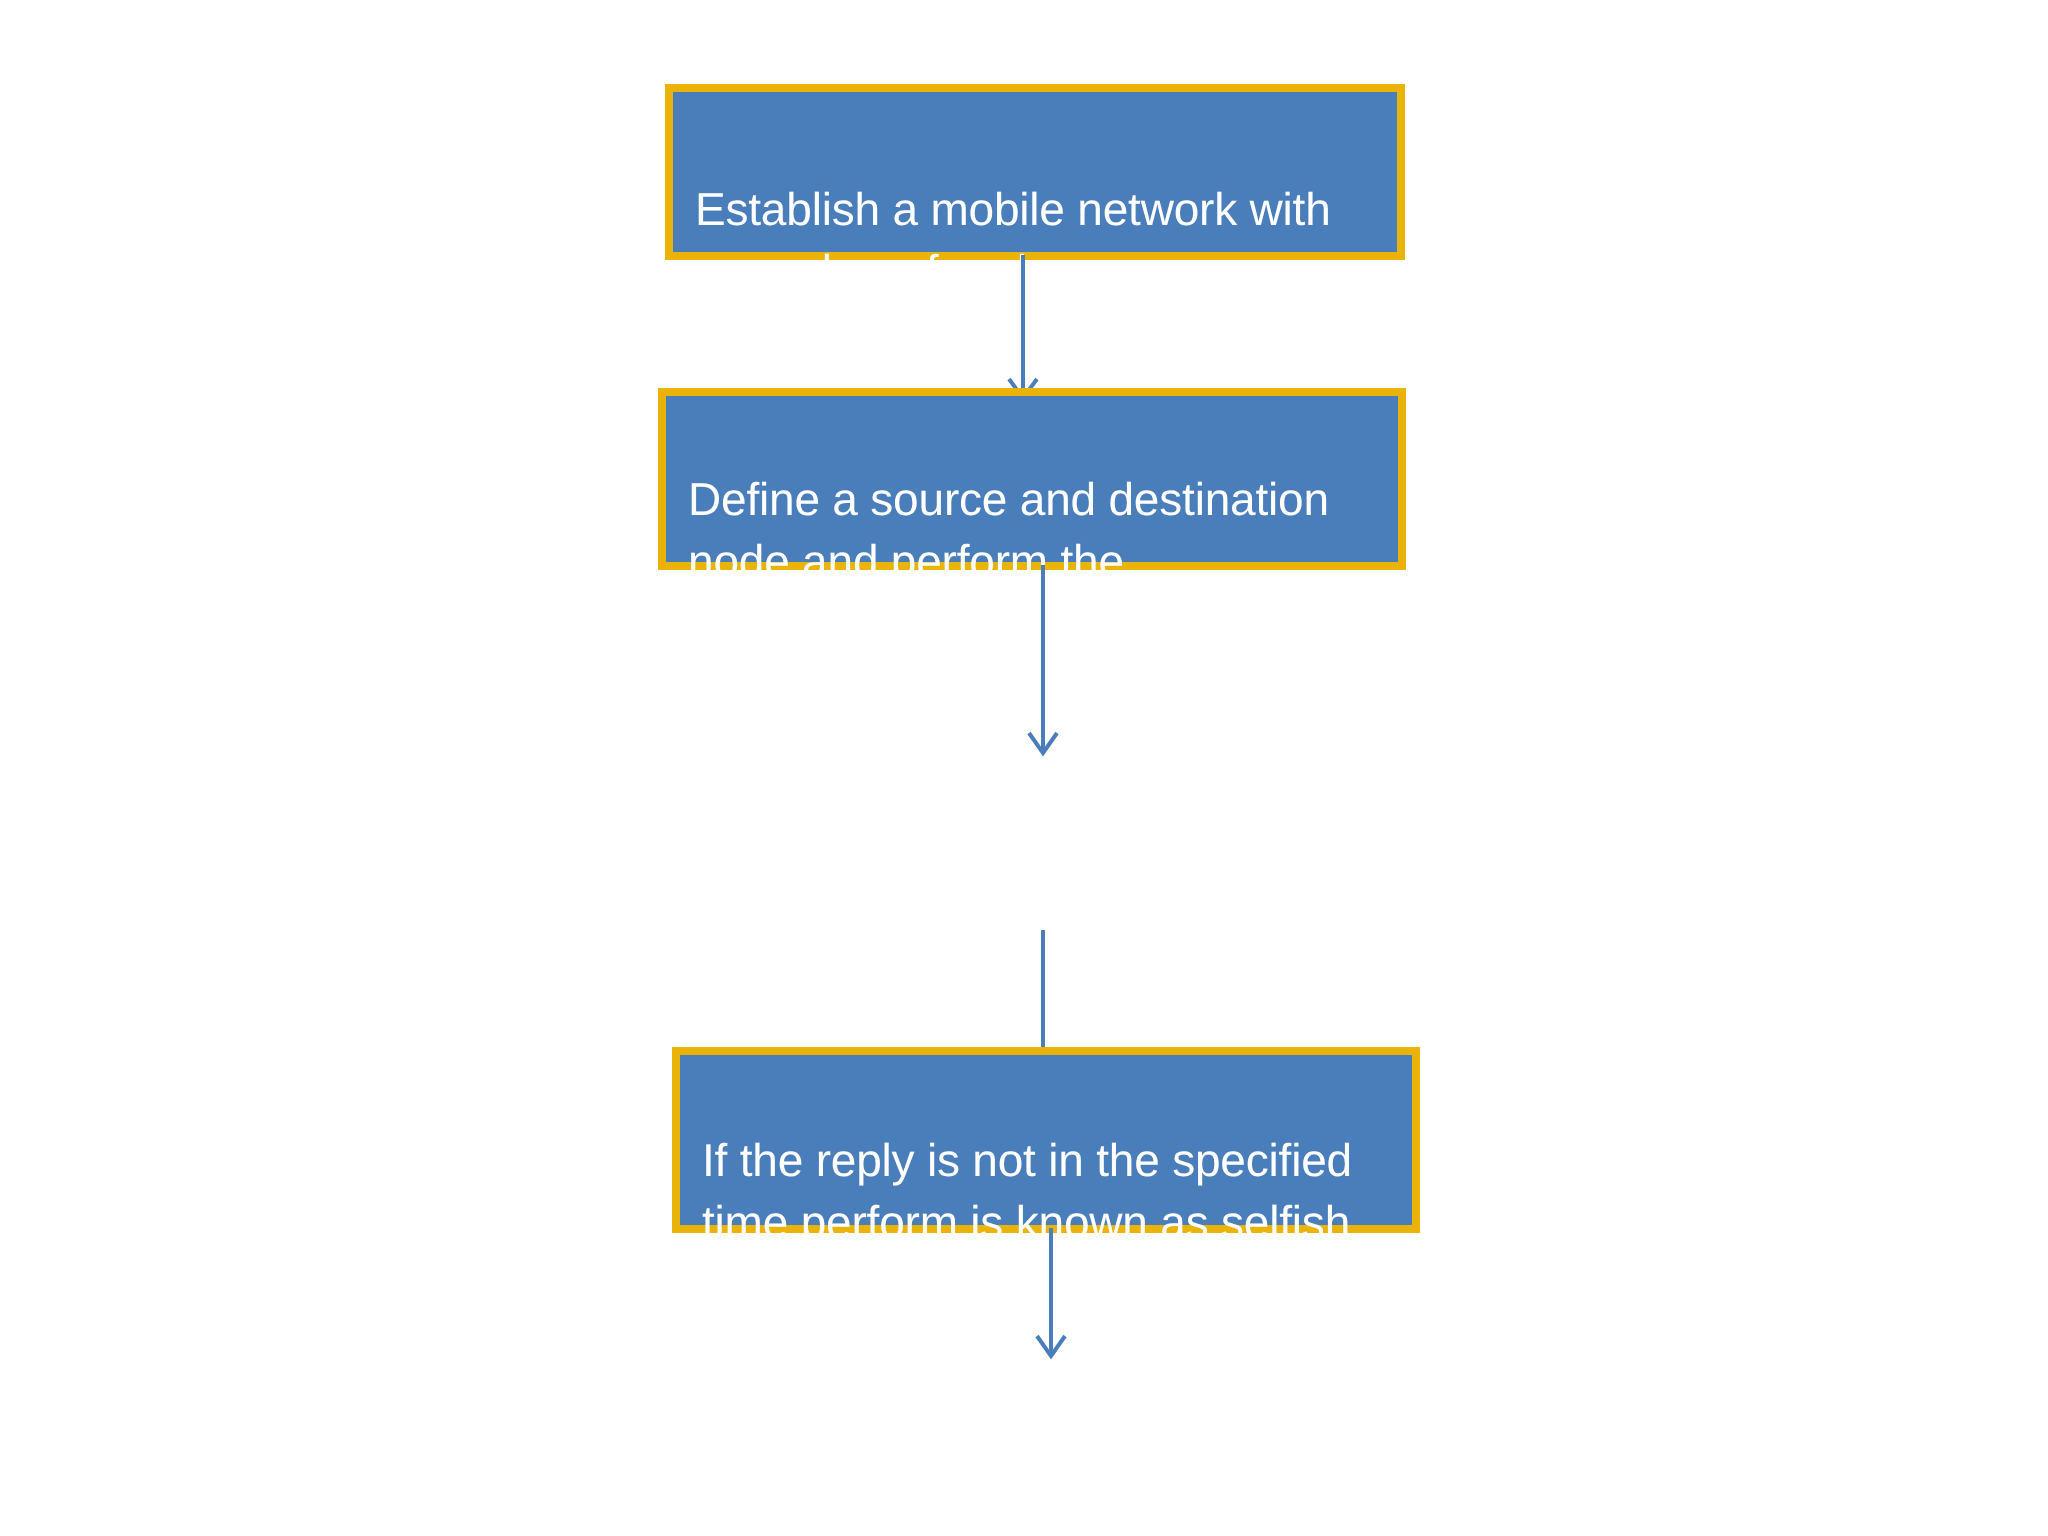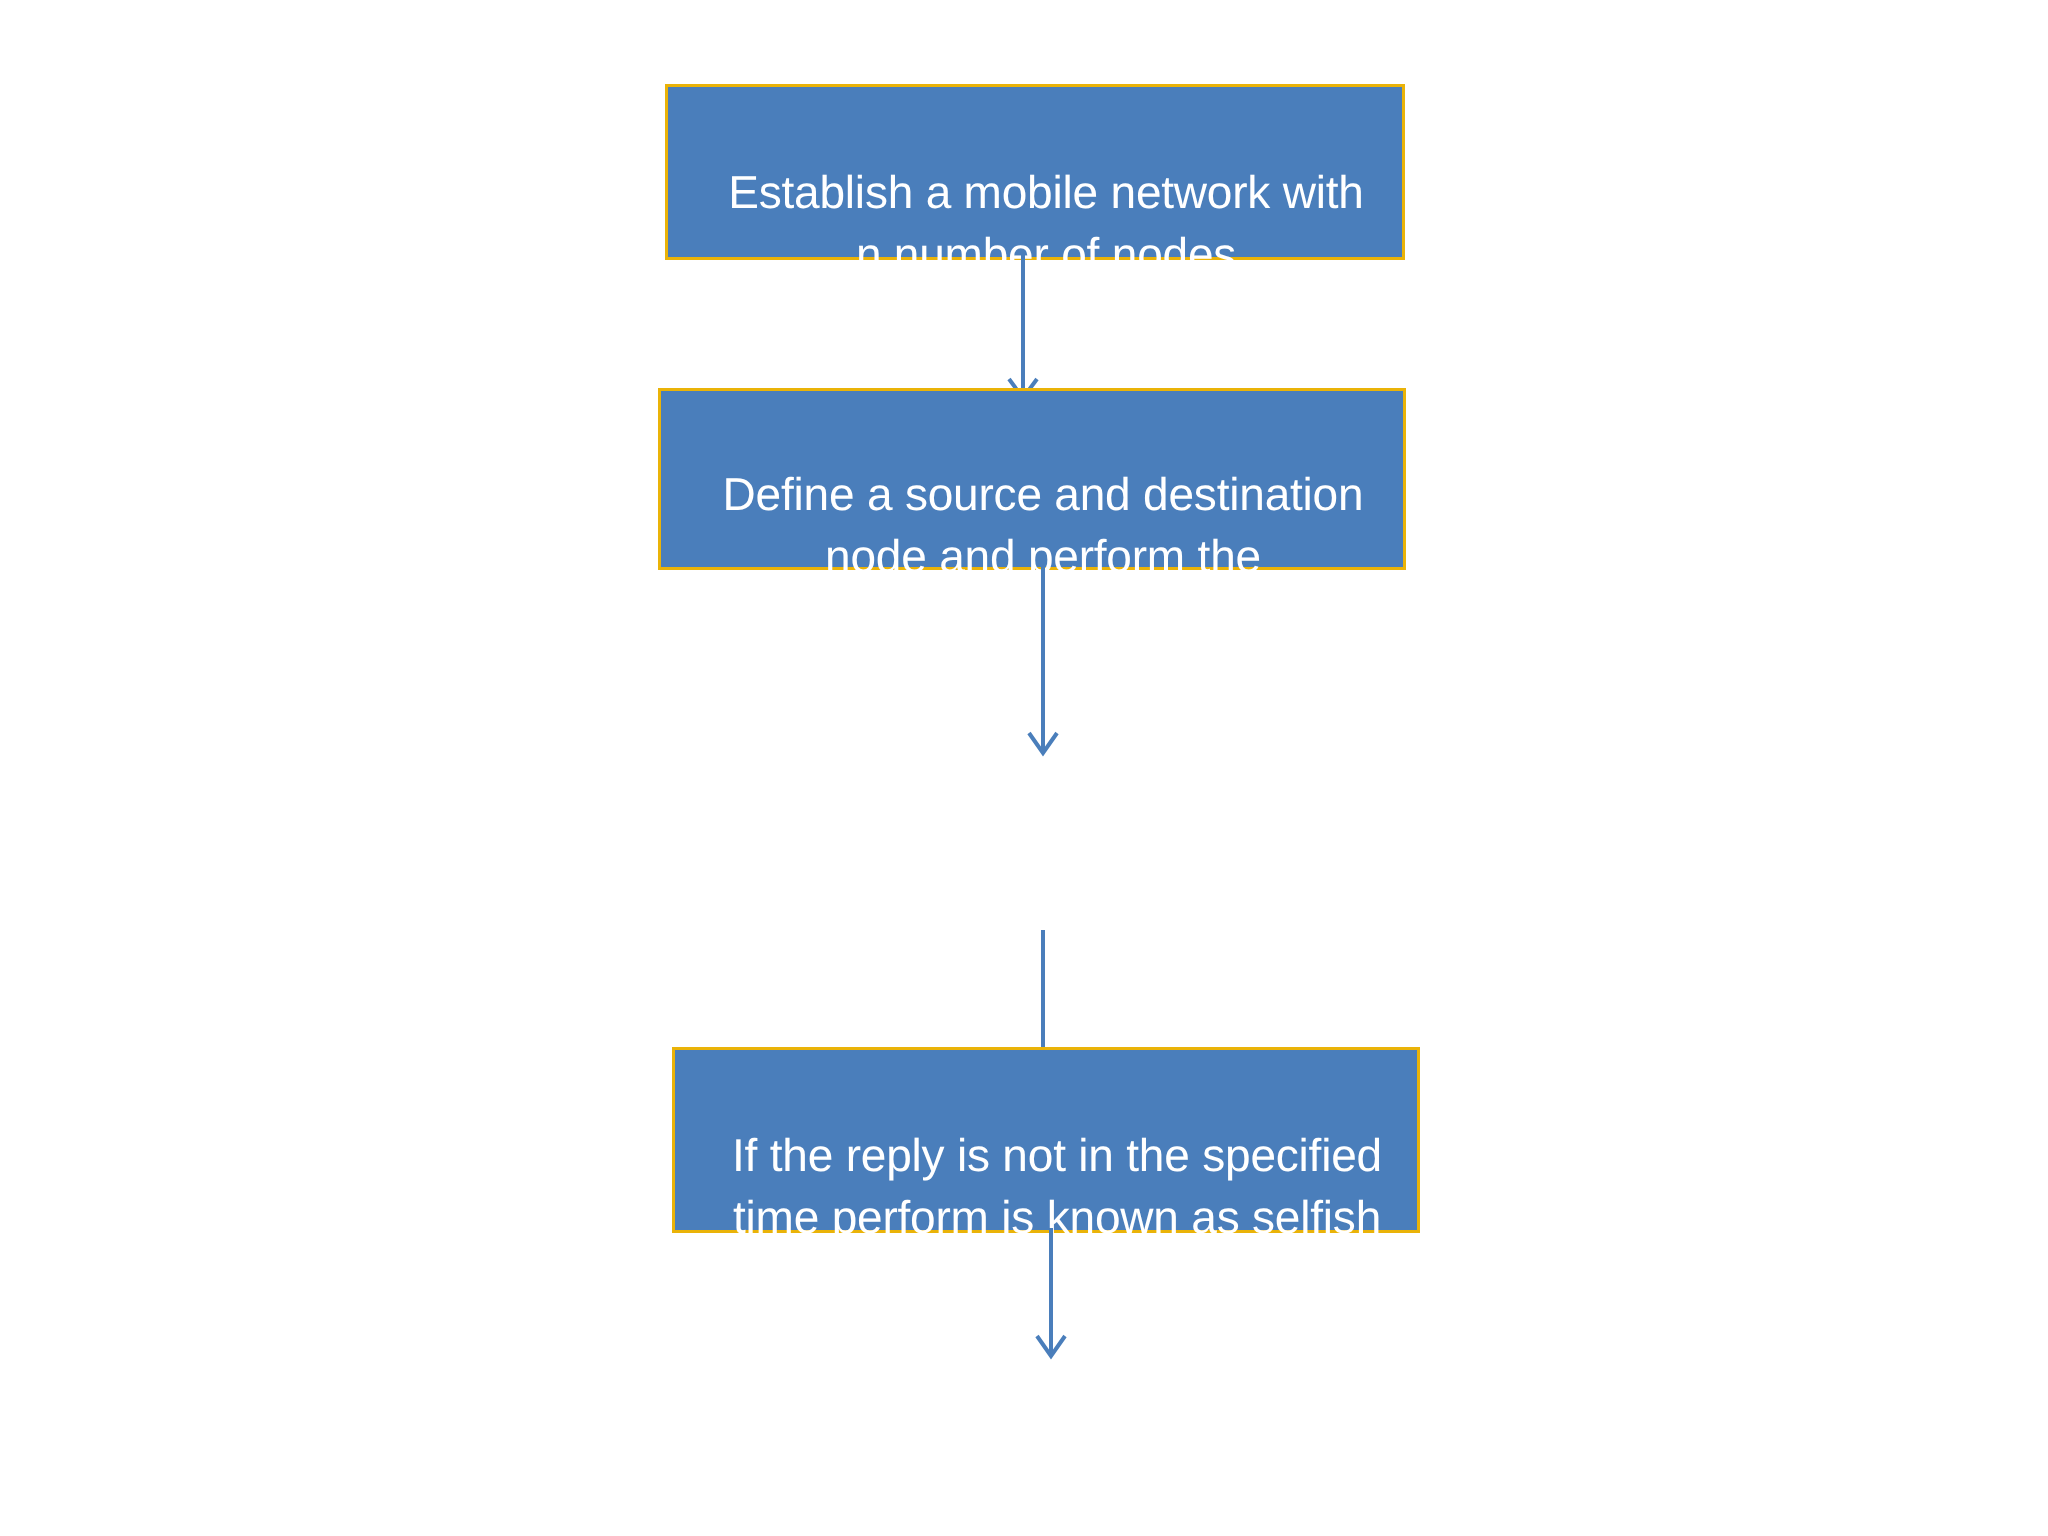--- a/index.html
+++ b/index.html
@@ -15,31 +15,30 @@
     position: relative;
     width: 2048px;
     height: 1536px;
     background: #ffffff;
     overflow: hidden;
   }
   .flow-box {
     position: absolute;
     box-sizing: border-box;
     background: #4a7ebb;
-    border: 3px solid #eab308;
+    border: 8px solid #eab308;
     color: #ffffff;
     font-family: "Liberation Sans", sans-serif;
     font-size: 46px;
     line-height: 62px;
     letter-spacing: -0.2px;
-    padding: 12px 0 0 22px;
+    padding: 24px 0 0 22px;
     overflow: visible;
     white-space: pre-line;
     text-rendering: geometricPrecision;
-    text-align: center;
   }
   .flow-box .box-text {
     display: block;
   }
   
   #box-1 { left: 665px;  top: 84px;   width: 740px; height: 176px; }
   #box-2 { left: 658px;  top: 388px;  width: 748px; height: 182px; }
   #box-3 { left: 672px;  top: 745px;  width: 748px; height: 188px; }
   #box-4 { left: 672px;  top: 1047px; width: 748px; height: 186px; }
 

